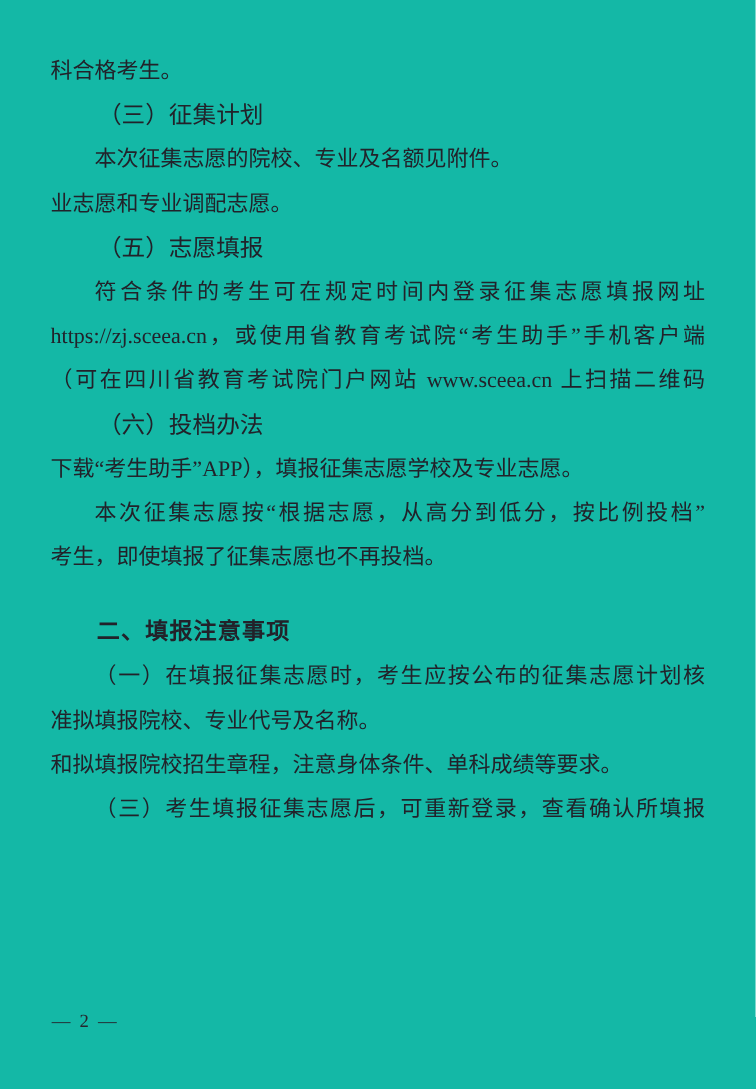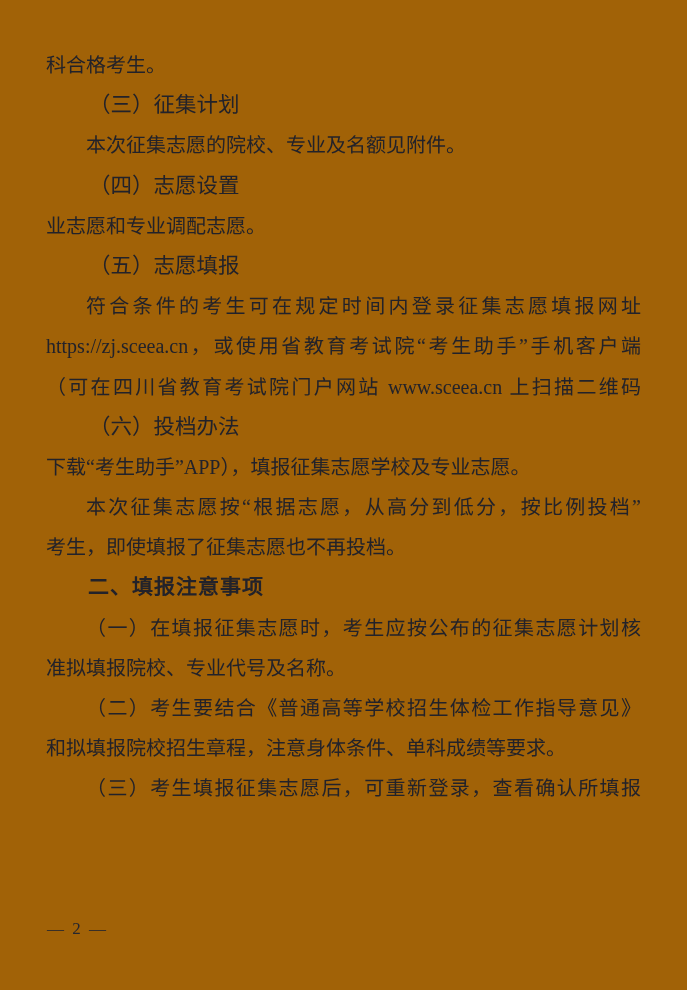--- a/index.html
+++ b/index.html
@@ -4,21 +4,21 @@
 <style>
   html, body {
     margin: 0;
     padding: 0;
     background: #ffffff;
   }
   .page {
     position: relative;
     width: 687px;
     height: 990px;
-    background: #a16207;
+    background: #14b8a6;
     font-family: "Liberation Serif", "DejaVu Serif", serif;
     color: #22222a;
     overflow: hidden;
   }
   .content {
     position: absolute;
     left: 46px;
     top: 45px;
     width: 595px;
   }
@@ -36,49 +36,48 @@
   }
   .hk {           
     font-weight: normal;
     font-size: 21.5px;
   }
   .hh {           
     font-weight: bold;
     font-size: 21px;
     font-family: "Liberation Sans", "DejaVu Sans", sans-serif;
     letter-spacing: 1px;
+    margin-top: 28px;
   }
   .footer {
     position: absolute;
     left: 47px;
     top: 919px;
     font-size: 17px;
     letter-spacing: 2px;
     color: #26262e;
   }
 </style>
 </head>
 <body>
 
 <div class="page">
   <div class="content">
     <div class="line">科合格考生。</div>
     <div class="line hk ind">（三）征集计划</div>
     <div class="line ind">本次征集志愿的院校、专业及名额见附件。</div>
-    <div class="line hk ind">（四）志愿设置</div>
     <div class="line">业志愿和专业调配志愿。</div>
     <div class="line hk ind">（五）志愿填报</div>
     <div class="line ind just">符合条件的考生可在规定时间内登录征集志愿填报网址</div>
     <div class="line just">https://zj.sceea.cn，或使用省教育考试院“考生助手”手机客户端</div>
     <div class="line just">（可在四川省教育考试院门户网站 www.sceea.cn 上扫描二维码</div>
     <div class="line hk ind">（六）投档办法</div>
     <div class="line">下载“考生助手”APP），填报征集志愿学校及专业志愿。</div>
     <div class="line ind just">本次征集志愿按“根据志愿，从高分到低分，按比例投档”</div>
     <div class="line">考生，即使填报了征集志愿也不再投档。</div>
     <div class="line hh ind">二、填报注意事项</div>
     <div class="line ind just">（一）在填报征集志愿时，考生应按公布的征集志愿计划核</div>
     <div class="line">准拟填报院校、专业代号及名称。</div>
-    <div class="line ind just">（二）考生要结合《普通高等学校招生体检工作指导意见》</div>
     <div class="line">和拟填报院校招生章程，注意身体条件、单科成绩等要求。</div>
     <div class="line ind just">（三）考生填报征集志愿后，可重新登录，查看确认所填报</div>
   </div>
   <div class="footer">— 2 —</div>
 </div>
 
 </body></html>

